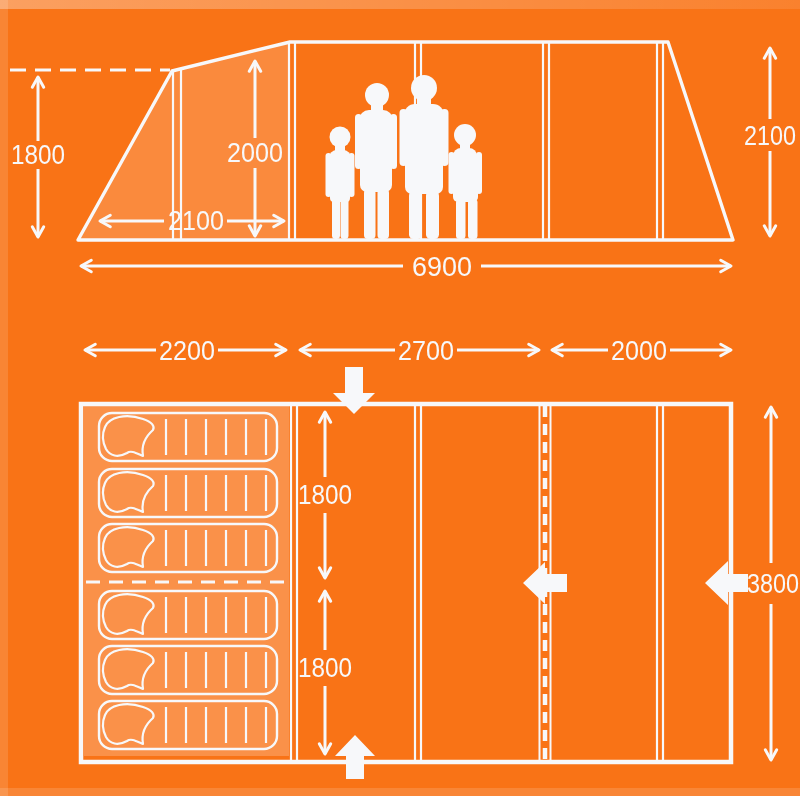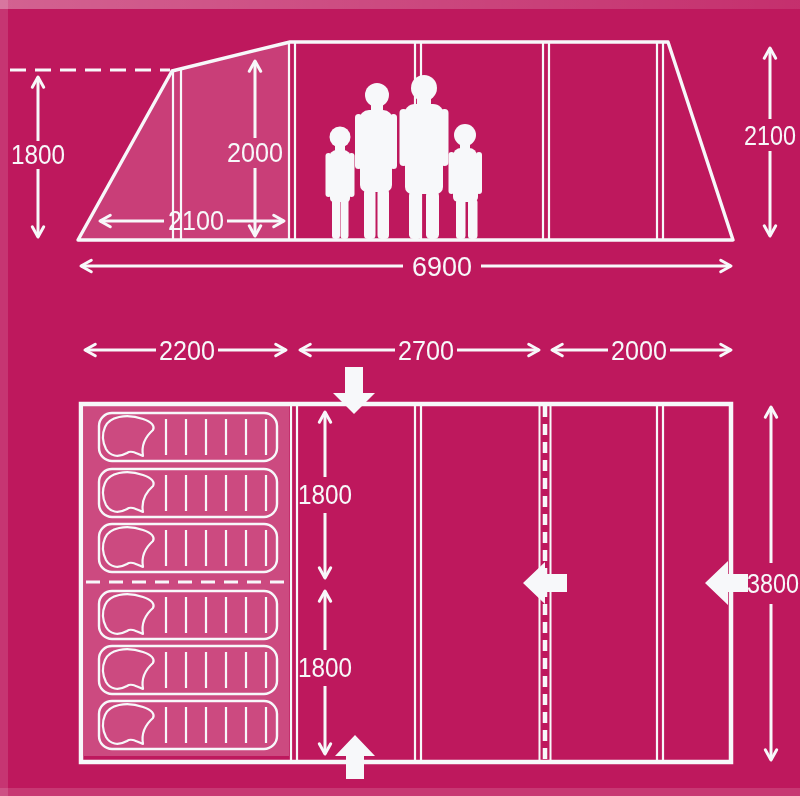--- a/index.html
+++ b/index.html
@@ -1,16 +1,16 @@
 <!DOCTYPE html>
 <html><head>
 <meta charset="utf-8">
 <style>
   html,body{margin:0;padding:0;background:#1d2338;}
-  .stage{position:relative;width:800px;height:796px;background:#be185d;overflow:hidden;
+  .stage{position:relative;width:800px;height:796px;background:#f97316;overflow:hidden;
          font-family:"Liberation Sans",sans-serif;}
   svg{position:absolute;inset:0;display:block;}
   .ln{stroke:#f7f8fa;fill:none;}
   .fig{fill:#f7f8fa;stroke:none;}
   .dim{font-family:"Liberation Sans",sans-serif;font-size:28px;font-weight:500;
        fill:#f7f8fa;text-anchor:middle;}
 </style>
 </head>
 <body>
 

